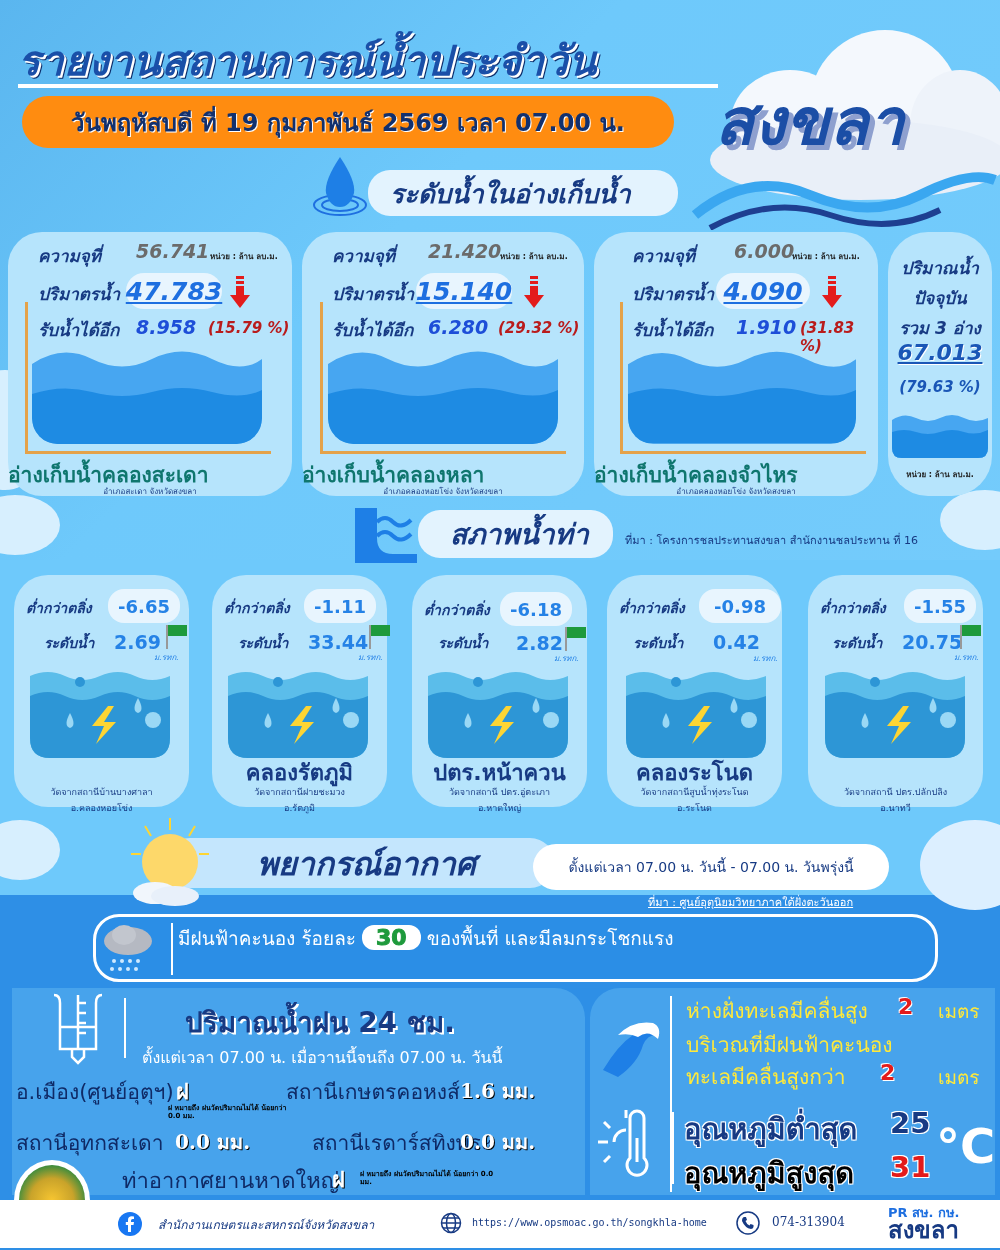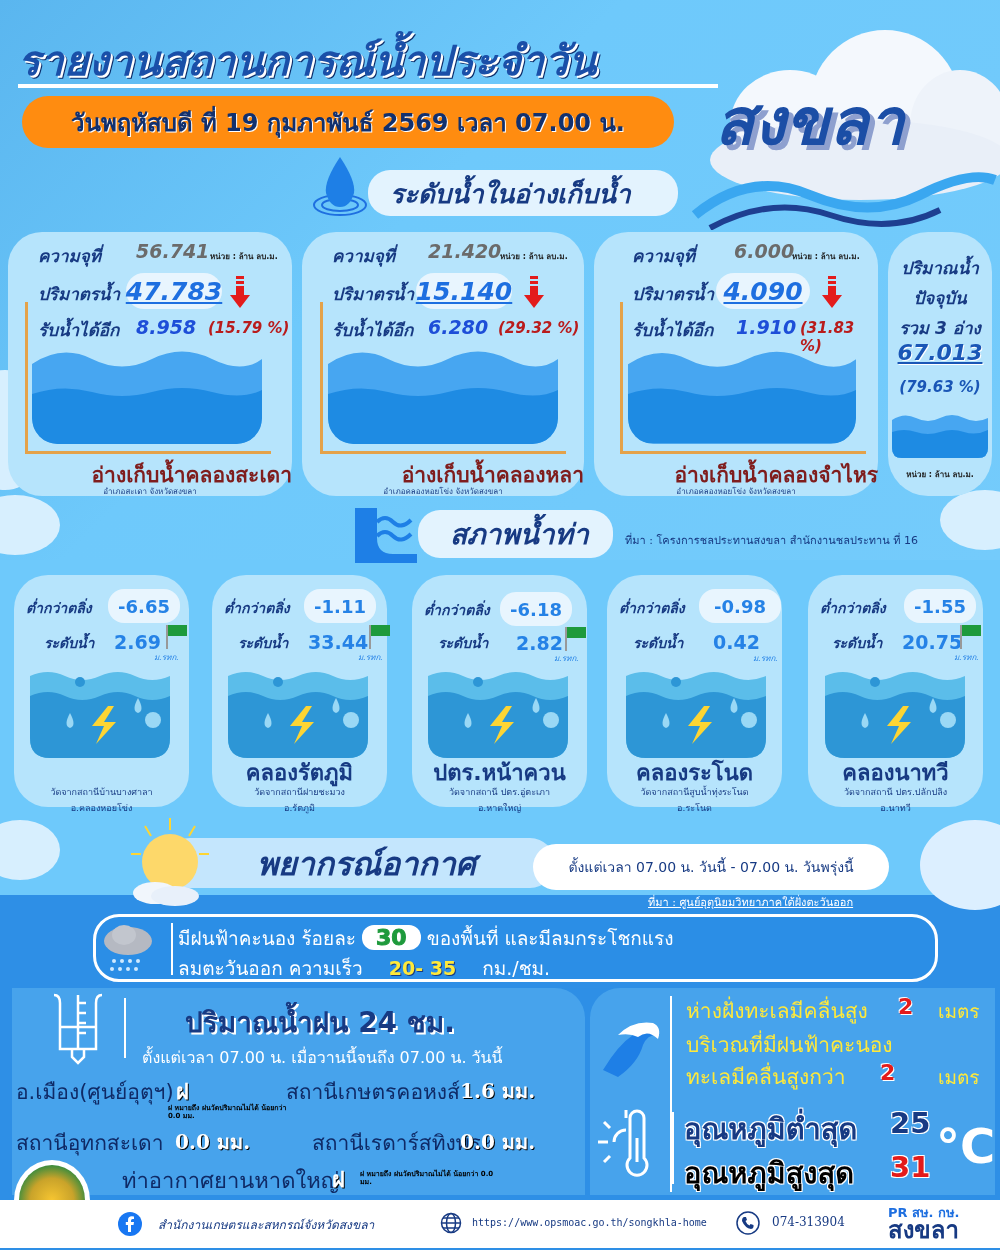--- a/index.html
+++ b/index.html
@@ -17,21 +17,21 @@
 .res-card{position:absolute;top:232px;height:264px;background:#b6e4fc;border-radius:34px}
 .res-row{position:absolute;font-style:italic;font-weight:bold;color:#173a83;font-size:17px}
 .res-cap{position:absolute;font-size:19px;font-weight:bold;font-style:italic;color:#6b6b6b}
 .unit-small{position:absolute;font-size:8px;font-weight:bold;color:#222}
 .vol-pill{position:absolute;background:#e8f5fe;border-radius:20px;height:36px;display:flex;align-items:center;justify-content:center;font-size:25px;font-weight:bold;font-style:italic;color:#1e6fe0;text-decoration:underline}
 .free-val{position:absolute;font-size:19px;font-weight:bold;font-style:italic;color:#1d4ed8}
 .free-pct{position:absolute;font-size:15px;font-weight:bold;font-style:italic;color:#b91c1c}
 .axis-y{position:absolute;width:3px;background:#e4a24a}
 .axis-x{position:absolute;height:3px;background:#e4a24a}
 .tank{position:absolute;border-radius:0 0 26px 26px;overflow:hidden}
-.res-name{position:absolute;font-size:21px;font-weight:bold;color:#7f1d1d;text-align:right}
+.res-name{position:absolute;font-size:21px;font-weight:bold;color:#0f766e;text-align:left}
 .res-loc{position:absolute;font-size:8px;color:#173a83;text-align:center}
 .arrow-down{position:absolute;width:20px;height:34px}
 .st-card{position:absolute;top:575px;width:175px;height:232px;background:#b6e4fc;border-radius:34px}
 .st-label{position:absolute;font-size:14px;font-weight:bold;font-style:italic;color:#173a83}
 .st-pill{position:absolute;background:#e8f5fe;border-radius:16px;height:34px;width:72px;display:flex;align-items:center;justify-content:center;font-size:18px;font-weight:bold;color:#2582e6}
 .st-level{position:absolute;font-size:19px;font-weight:bold;color:#2582e6}
 .st-unit{position:absolute;font-size:8px;font-style:italic;color:#2582e6}
 .flag{position:absolute;width:22px;height:24px}
 .st-name{position:absolute;left:0;width:175px;text-align:center;font-size:22px;font-weight:bold;color:#173a83}
 .st-src{position:absolute;left:0;width:175px;text-align:center;font-size:9px;color:#173a83}
@@ -273,21 +273,20 @@
   <div class="st-unit" style="left:146px;top:76px">ม.รทก.</div>
   <svg class="abs" style="left:12px;top:93px" width="150" height="90" viewBox="0 0 140 90">
     <path d="M0 8 Q18 0 35 8 T70 8 T105 8 T140 8 L140 70 Q140 90 120 90 L20 90 Q0 90 0 70Z" fill="#5bbdea"></path>
     <path d="M0 28 Q18 20 35 28 T70 28 T105 28 T140 28 L140 70 Q140 90 120 90 L20 90 Q0 90 0 70Z" fill="#2d96d6"></path>
     <circle cx="50" cy="14" r="5" fill="#2d96d6"></circle>
     <path d="M40 45 Q33 58 40 60 Q47 58 40 45Z" fill="#9ad8f5"></path>
     <path d="M108 30 Q101 43 108 45 Q115 43 108 30Z" fill="#9ad8f5"></path>
     <circle cx="123" cy="52" r="8" fill="#9ad8f5"></circle>
     <path d="M78 38 L62 58 L74 58 L66 76 L86 54 L74 54 L84 38Z" fill="#fdd533"></path>
   </svg>
-  <div class="st-name" style="top:180px">คลองนาทวี</div>
   <div class="st-src" style="top:210px">วัดจากสถานี ปตร.ปลักปลิง</div>
   <div class="st-src" style="top:226px">อ.นาทวี</div>
 </div>
 
 <div class="abs bottom-bg"></div>
 <div class="cloud" style="left:920px;top:820px;width:110px;height:90px;background:#dcefff"></div>
 <div class="abs sec-pill" style="left:165px;top:838px;width:390px;height:50px;border-radius:30px;padding-left:92px;font-size:32px;background:#c4e6fd">พยากรณ์อากาศ</div>
 <svg class="abs" style="left:125px;top:818px" width="90" height="90" viewBox="0 0 90 90">
   <g stroke="#fdd533" stroke-width="2">
       <line x1="45" y1="0" x2="45" y2="12"></line>
@@ -317,25 +316,20 @@
         <circle cx="26" cy="46" r="2"></circle>
         <circle cx="34" cy="46" r="2"></circle>
       </g>
   </svg>
   <div class="abs" style="left:75px;top:6px;width:2px;height:52px;background:#fff"></div>
   <div class="wtext" style="left:82px;top:6px">
     <span>มีฝนฟ้าคะนอง ร้อยละ</span>
     <span style="font-weight:bold;color:#fff;-webkit-text-stroke:1px #1e9a3c;font-size:22px;background:#fff;color:#1e9a3c;border-radius:12px;padding:0 14px">30</span>
     <span>ของพื้นที่  และมีลมกระโชกแรง</span>
   </div>
-  <div class="wtext" style="left:82px;top:36px">
-    <span>ลมตะวันออก ความเร็ว</span>
-    <span style="font-weight:bold;color:#ffe93a;margin:0 20px;text-shadow:1px 1px 0 #173a83">20- 35</span>
-    <span>กม./ชม.</span>
-  </div>
 </div>
 
 <div class="abs rain-panel"></div>
 <svg class="abs" style="left:50px;top:993px" width="56" height="72" viewBox="0 0 56 72">
   <g stroke="#fff" stroke-width="2.5" fill="none">
     <path d="M4 2 Q10 2 10 10 L10 56 L46 56 L46 10 Q46 2 52 2"></path>
     <line x1="28" y1="2" x2="28" y2="56"></line>
     <line x1="28" y1="10" x2="36" y2="10"></line>
       <line x1="28" y1="20" x2="36" y2="20"></line>
       <line x1="28" y1="30" x2="36" y2="30"></line>

